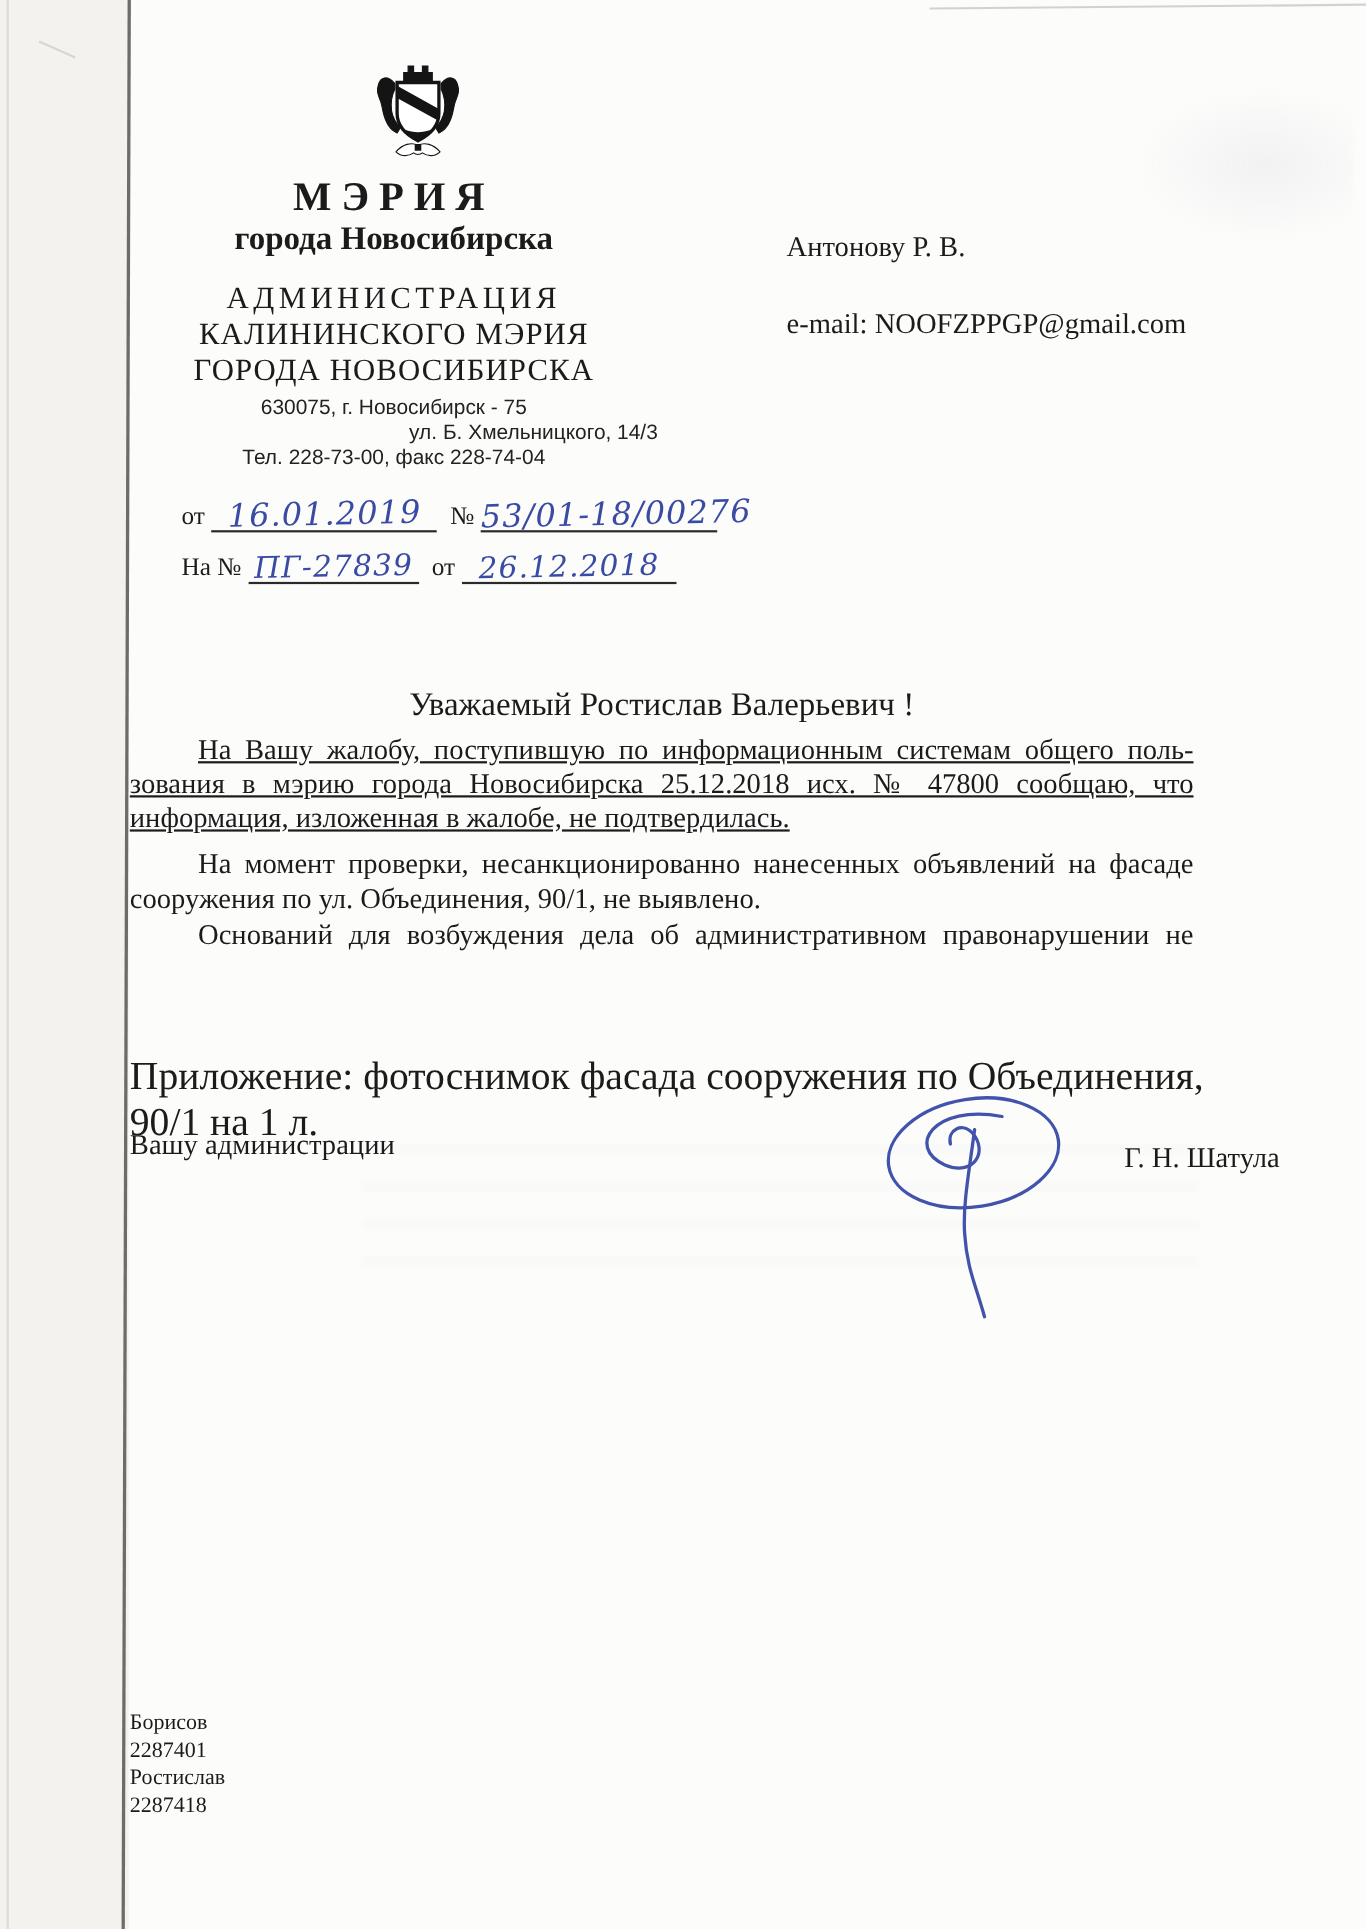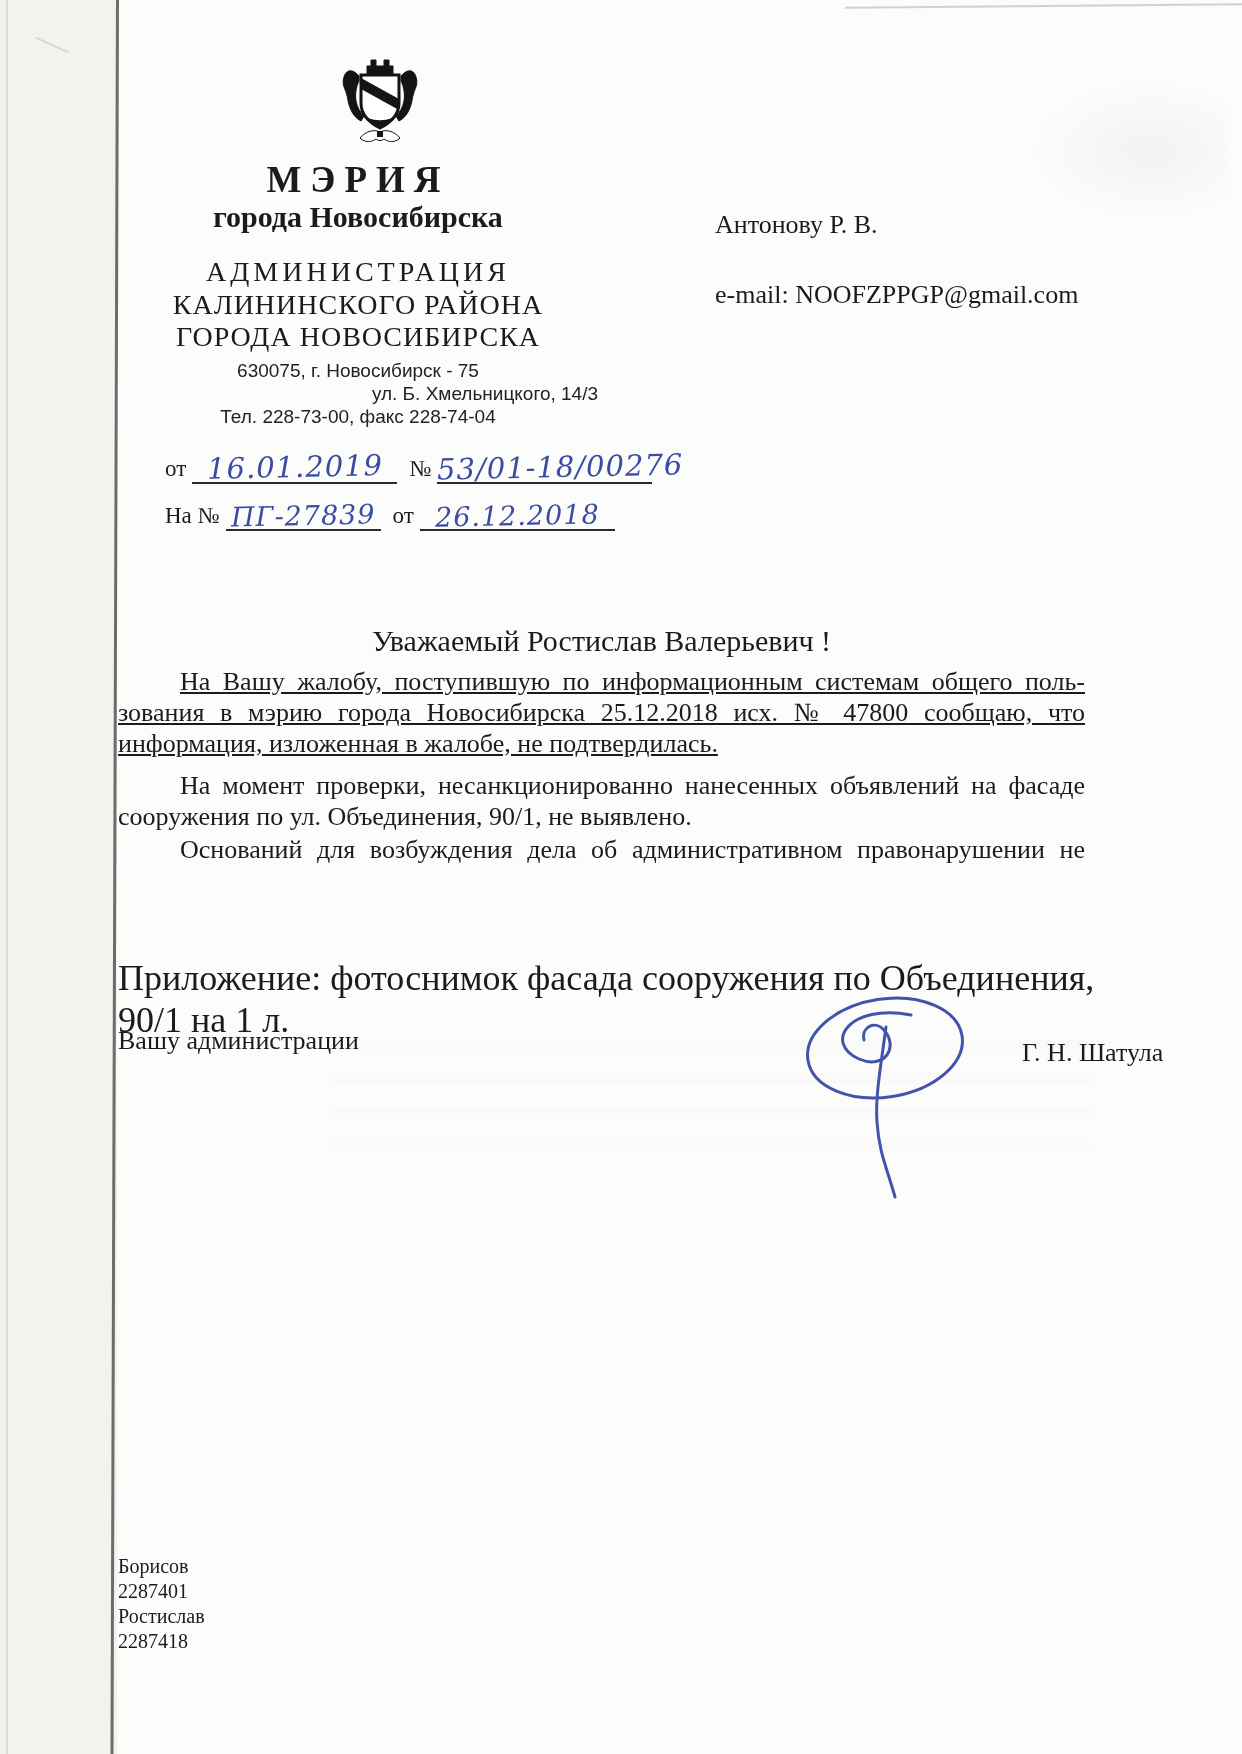--- a/index.html
+++ b/index.html
@@ -95,21 +95,21 @@
       <path d="M84 22 c-2 -4 -6 -4 -8 -1 l3 4 z" stroke-width="0"></path>
 
       <path d="M30 86 c6 -7 14 -9 20 -6 c6 -3 14 -1 20 6 c-5 5 -12 4 -16 1 c-2 2 -6 2 -8 0 c-4 3 -11 4 -16 -1 z" stroke-width="1" fill="#ffffff"></path>
       <path d="M47 79 h6 v6 h-6 z" stroke-width="0"></path>
     </g>
   </svg>
 
   <div class="hdr org1">МЭРИЯ</div>
   <div class="hdr org2">города Новосибирска</div>
   <div class="hdr dept1">АДМИНИСТРАЦИЯ</div>
-  <div class="hdr dept2">КАЛИНИНСКОГО РАЙОНА</div>
+  <div class="hdr dept2">КАЛИНИНСКОГО МЭРИЯ</div>
   <div class="hdr dept3">ГОРОДА НОВОСИБИРСКА</div>
   <div class="hdr addr addr1">630075, г. Новосибирск - 75</div>
   <div class="hdr addr addr2">ул. Б. Хмельницкого, 14/3</div>
   <div class="hdr addr addr3">Тел. 228-73-00, факс 228-74-04</div>
 
   <div class="refrow ref1">
     <span class="reflabel">от</span>
     <span class="uline u1"><span class="hw">16.01.2019</span></span>
     <span class="reflabel" style="padding-left:12px;">№</span>
     <span class="uline u2"><span class="hw">53/01-18/00276</span></span>

